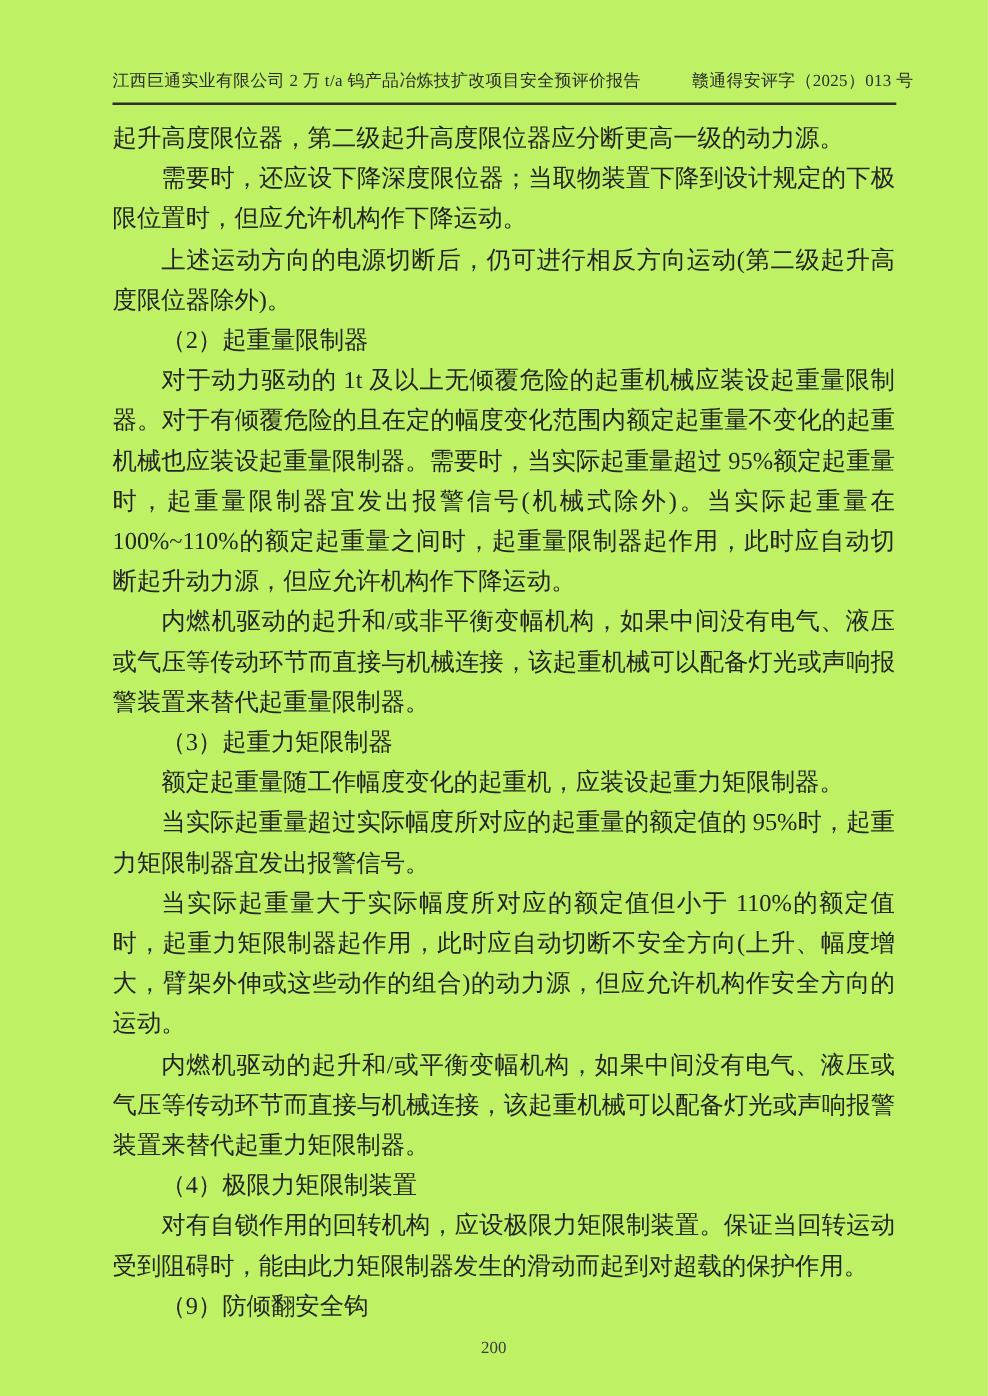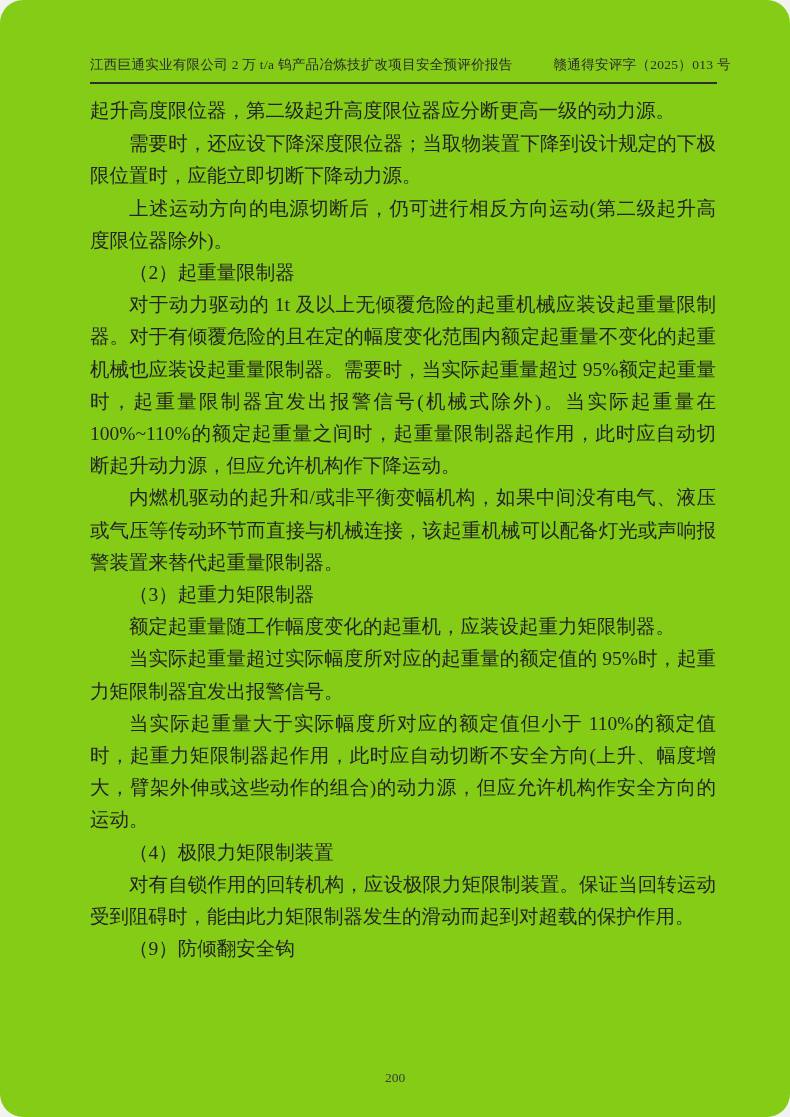--- a/index.html
+++ b/index.html
@@ -9,23 +9,22 @@
   body {
     width: 790px;
     height: 1117px;
     background: #f2f2f0;
     font-family: "Liberation Serif", "DejaVu Serif", serif;
   }
   .page {
     position: relative;
     width: 790px;
     height: 1117px;
-    background: #84cc16;
+    background: #bef264;
     overflow: hidden;
-    border-radius: 23px;
   }
   .header {
     position: absolute;
     left: 90px;
     top: 56px;
     width: 627px;
     display: flex;
     justify-content: space-between;
     align-items: flex-end;
     font-size: 13.5px;
@@ -70,29 +69,30 @@
 
 <div class="page">
 
   <div class="header">
     <span class="left-title">江西巨通实业有限公司 2 万 t/a 钨产品冶炼技扩改项目安全预评价报告</span>
     <span class="right-doc-no">赣通得安评字（2025）013 号</span>
   </div>
 
   <div class="doc-body">
     <p class="no-indent">起升高度限位器，第二级起升高度限位器应分断更高一级的动力源。</p>
-    <p>需要时，还应设下降深度限位器；当取物装置下降到设计规定的下极限位置时，应能立即切断下降动力源。</p>
+    <p>需要时，还应设下降深度限位器；当取物装置下降到设计规定的下极限位置时，但应允许机构作下降运动。</p>
     <p>上述运动方向的电源切断后，仍可进行相反方向运动(第二级起升高度限位器除外)。</p>
     <p>（2）起重量限制器</p>
     <p>对于动力驱动的 1t 及以上无倾覆危险的起重机械应装设起重量限制器。对于有倾覆危险的且在定的幅度变化范围内额定起重量不变化的起重机械也应装设起重量限制器。需要时，当实际起重量超过 95%额定起重量时，起重量限制器宜发出报警信号(机械式除外)。当实际起重量在 100%~110%的额定起重量之间时，起重量限制器起作用，此时应自动切断起升动力源，但应允许机构作下降运动。</p>
     <p>内燃机驱动的起升和/或非平衡变幅机构，如果中间没有电气、液压或气压等传动环节而直接与机械连接，该起重机械可以配备灯光或声响报警装置来替代起重量限制器。</p>
     <p>（3）起重力矩限制器</p>
     <p>额定起重量随工作幅度变化的起重机，应装设起重力矩限制器。</p>
     <p>当实际起重量超过实际幅度所对应的起重量的额定值的 95%时，起重力矩限制器宜发出报警信号。</p>
     <p>当实际起重量大于实际幅度所对应的额定值但小于 110%的额定值时，起重力矩限制器起作用，此时应自动切断不安全方向(上升、幅度增大，臂架外伸或这些动作的组合)的动力源，但应允许机构作安全方向的运动。</p>
+    <p>内燃机驱动的起升和/或平衡变幅机构，如果中间没有电气、液压或气压等传动环节而直接与机械连接，该起重机械可以配备灯光或声响报警装置来替代起重力矩限制器。</p>
     <p>（4）极限力矩限制装置</p>
     <p>对有自锁作用的回转机构，应设极限力矩限制装置。保证当回转运动受到阻碍时，能由此力矩限制器发生的滑动而起到对超载的保护作用。</p>
     <p>（9）防倾翻安全钩</p>
   </div>
 
   <div class="footer">
     <span>200</span>
   </div>
 
 </div>

